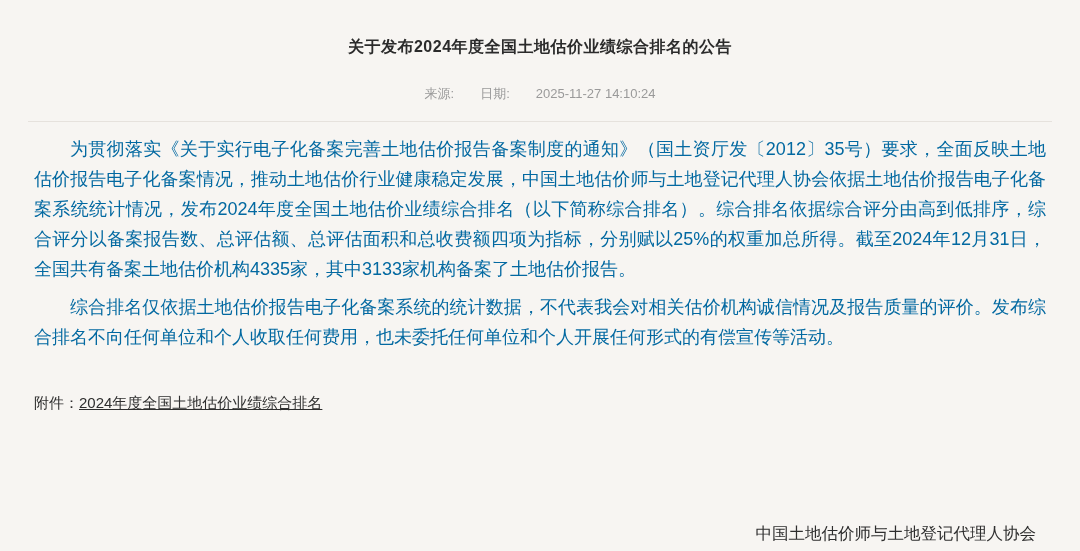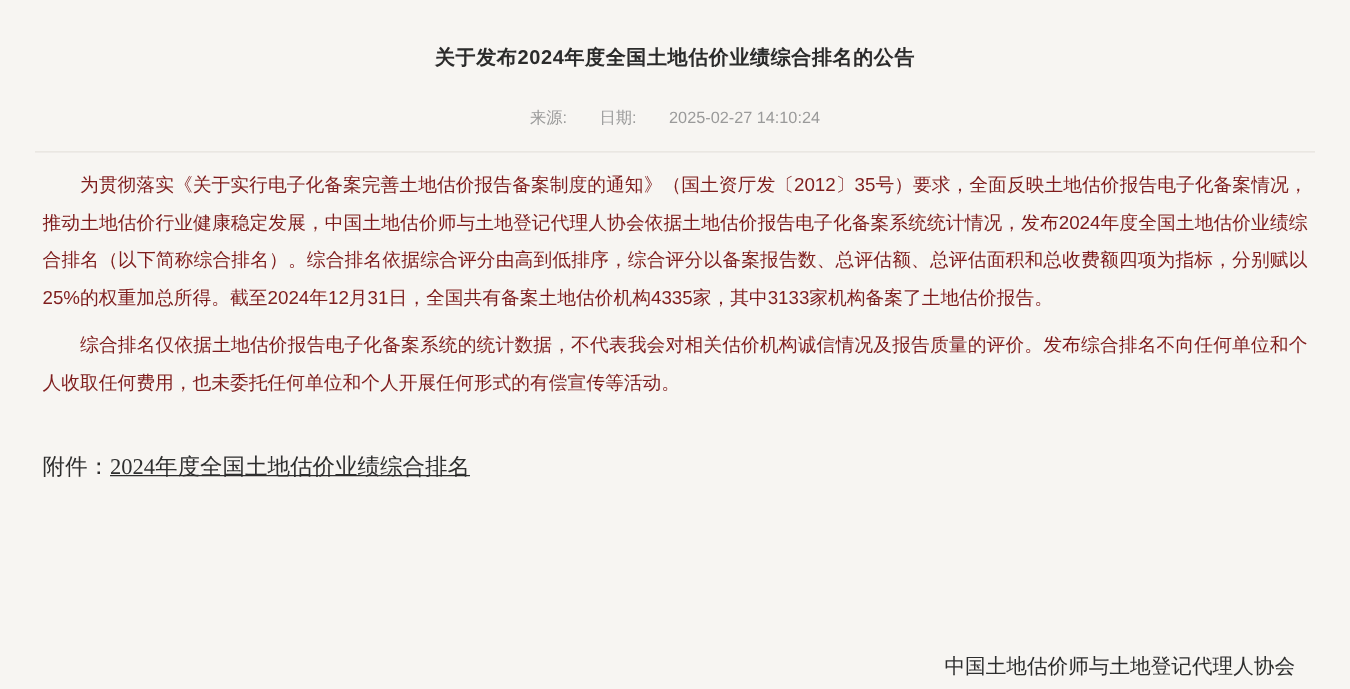--- a/index.html
+++ b/index.html
@@ -44,35 +44,34 @@
   }
   .divider {
     margin: 18px 28px 0 28px;
     height: 1px;
     background: #e6e2dd;
   }
   .body {
     padding: 12px 34px 0 34px;
   }
   .para {
-    font-size: 15px;
+    font-size: 18px;
     line-height: 30px;
-    color: #7f1d1d;
+    color: #0369a1;
     text-align: justify;
     text-justify: inter-ideograph;
     text-indent: 2em;
     margin: 0 0 8px 0;
   }
   .attach {
     margin-top: 36px;
     padding-left: 34px;
-    font-size: 18px;
+    font-size: 15px;
     line-height: 30px;
     color: #2e2e2e;
-    font-family: Liberation Serif, serif;
   }
   .attach .label {
     display: inline;
   }
   .attach .link {
     display: inline;
     color: #2e2e2e;
     text-decoration: underline;
     cursor: pointer;
   }
@@ -93,21 +92,21 @@
 </head>
 <body>
 
 <div class="page">
 
   <h1 class="title">关于发布2024年度全国土地估价业绩综合排名的公告</h1>
 
   <div class="meta">
     <span class="meta-item">来源:</span>
     <span class="meta-item">日期:</span>
-    <span class="meta-item">2025-02-27 14:10:24</span>
+    <span class="meta-item">2025-11-27 14:10:24</span>
   </div>
 
   <div class="divider"></div>
 
   <div class="body">
     <p class="para">为贯彻落实《关于实行电子化备案完善土地估价报告备案制度的通知》（国土资厅发〔2012〕35号）要求，全面反映土地估价报告电子化备案情况，推动土地估价行业健康稳定发展，中国土地估价师与土地登记代理人协会依据土地估价报告电子化备案系统统计情况，发布2024年度全国土地估价业绩综合排名（以下简称综合排名）。综合排名依据综合评分由高到低排序，综合评分以备案报告数、总评估额、总评估面积和总收费额四项为指标，分别赋以25%的权重加总所得。截至2024年12月31日，全国共有备案土地估价机构4335家，其中3133家机构备案了土地估价报告。</p>
     <p class="para">综合排名仅依据土地估价报告电子化备案系统的统计数据，不代表我会对相关估价机构诚信情况及报告质量的评价。发布综合排名不向任何单位和个人收取任何费用，也未委托任何单位和个人开展任何形式的有偿宣传等活动。</p>
   </div>
 
   <div class="attach">

